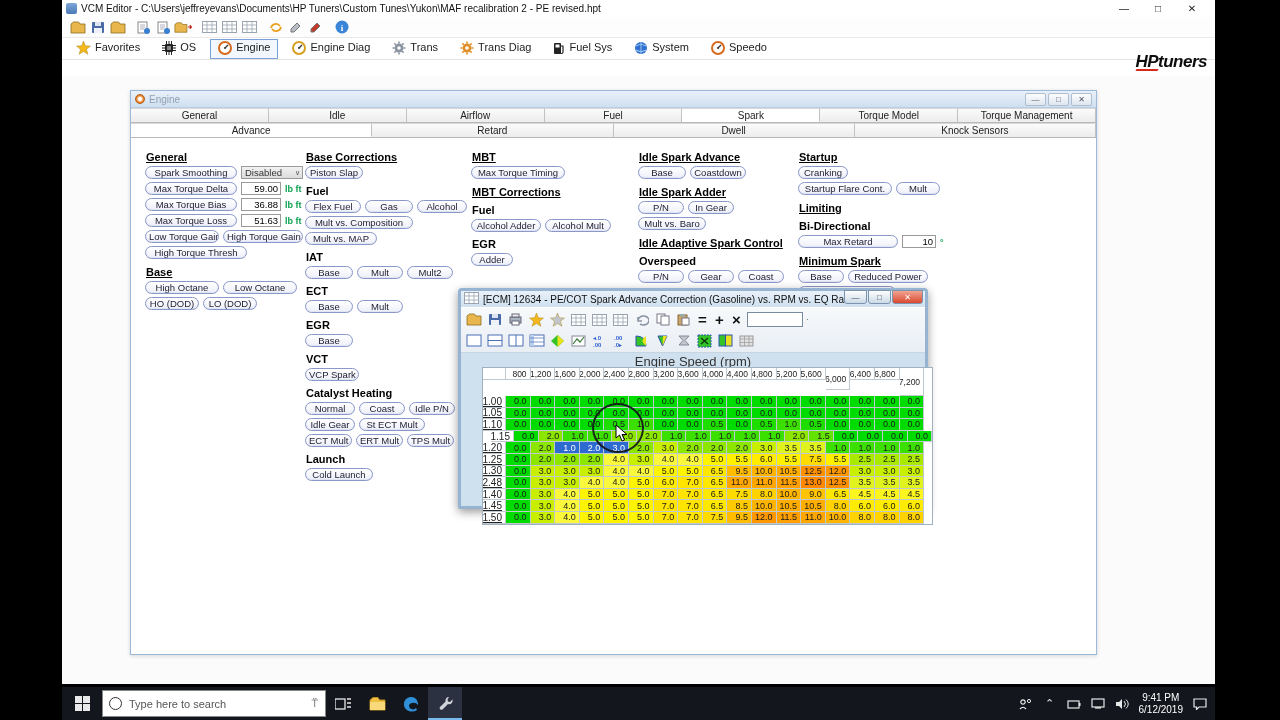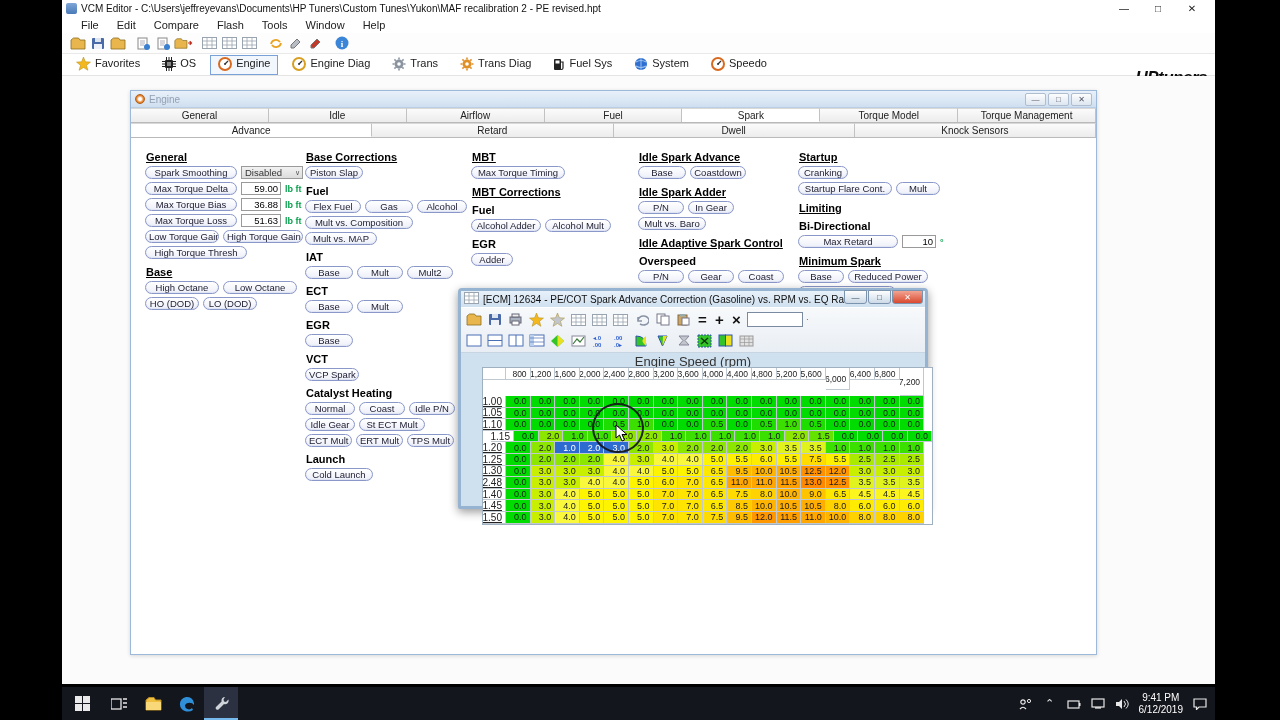--- a/index.html
+++ b/index.html
@@ -106,29 +106,20 @@
   <div class="app">
     <div class="titlebar">
       <span style="display:inline-block;width:11px;height:11px;background:linear-gradient(#7fa7d8,#4a79b8);border-radius:2px;"></span>
       <span class="ttxt">VCM Editor - C:\Users\jeffreyevans\Documents\HP Tuners\Custom Tunes\Yukon\MAF recalibration 2 - PE revised.hpt</span>
       <div class="winbtns">
         <div class="winbtn">—</div>
         <div class="winbtn">□</div>
         <div class="winbtn">✕</div>
       </div>
     </div>
-    <div class="menubar" id="menubar">
-          <div class="menu-item">File</div>
-          <div class="menu-item">Edit</div>
-          <div class="menu-item">Compare</div>
-          <div class="menu-item">Flash</div>
-          <div class="menu-item">Tools</div>
-          <div class="menu-item">Window</div>
-          <div class="menu-item">Help</div>
-        </div>
     <div class="toolbar" id="maintoolbar">
           <div class="tb-ico">
             <svg width="16" height="13" viewBox="0 0 16 13">
               <path d="M1 3 l2.5-2 h5 l1.5 2 h5 v9 H1z" fill="#e8b64c" stroke="#8a6d1f" stroke-width=".8"></path>
             </svg>
           </div>
           <div class="tb-ico">
             <svg width="14" height="13" viewBox="0 0 14 13">
               <rect x="1" y="1" width="12" height="11" fill="#4a6aa8" rx="1"></rect>
               <rect x="4" y="1" width="6" height="4" fill="#dce4f0"></rect>
@@ -901,20 +892,25 @@
 
   <div class="taskbar">
     <div class="tb-start">
       <svg width="15" height="15" viewBox="0 0 15 15">
             <rect x="0" y="0" width="7" height="7" fill="#eaeaea"></rect>
             <rect x="8" y="0" width="7" height="7" fill="#eaeaea"></rect>
             <rect x="0" y="8" width="7" height="7" fill="#eaeaea"></rect>
             <rect x="8" y="8" width="7" height="7" fill="#eaeaea"></rect>
           </svg>
     </div>
+    <div class="searchpill">
+      <span class="circ"></span>
+      <span class="stxt">Type here to search</span>
+      <span class="mic">⍡</span>
+    </div>
     <div id="tkicons" style="display:flex;">
           <div class="tk-ico">
             <svg width="16" height="14" viewBox="0 0 16 14">
               <rect x="0" y="2" width="10" height="10" fill="none" stroke="#e8e8e8" stroke-width="1.3"></rect>
               <path d="M12 2 h4 M12 6 h4 M12 10 h4" stroke="#e8e8e8" stroke-width="1.3"></path>
             </svg>
           </div>
           <div class="tk-ico">
             <svg width="17" height="14" viewBox="0 0 17 14">
               <path d="M1 3 l3-2.5 h5 l1.5 2.5 h5.5 v10 H1z" fill="#f0c040" stroke="#b88a20"></path>

